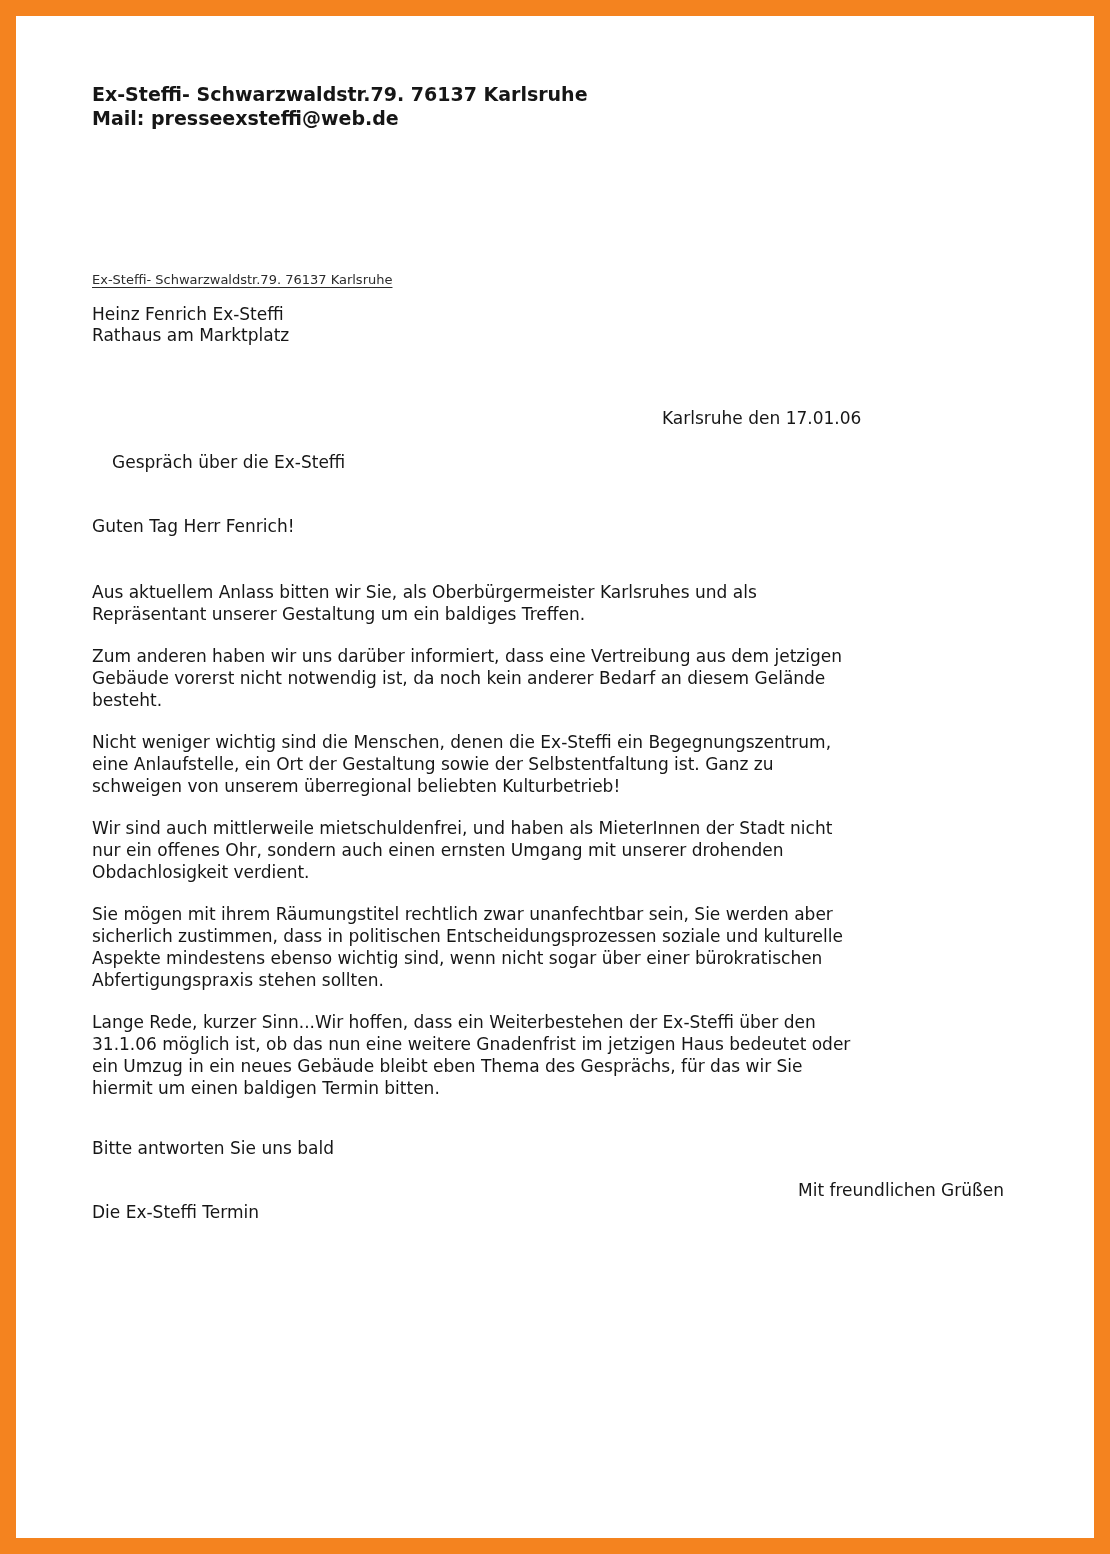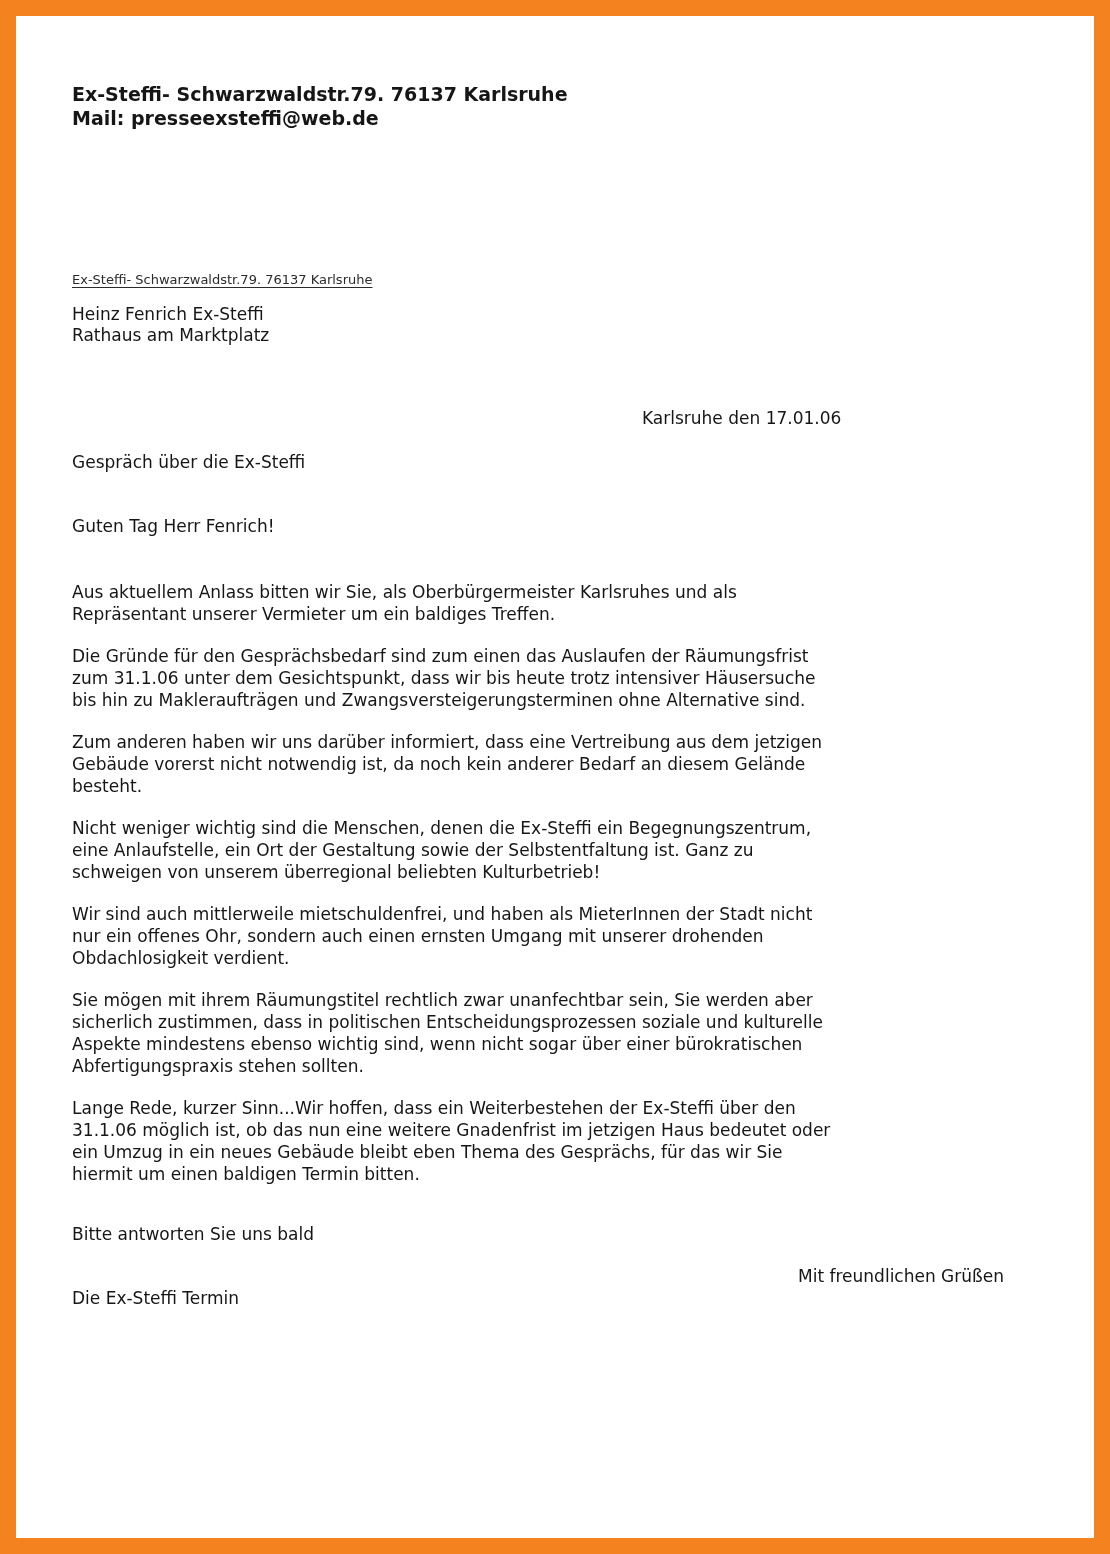--- a/index.html
+++ b/index.html
@@ -11,21 +11,21 @@
 
   .page-frame {
     width: 1110px;
     height: 1554px;
     border: 16px solid var(--frame-color, #F4831F);
     background: #ffffff;
     overflow: hidden;
   }
 
   .letter {
-    padding: 66px 90px 0 56px;
+    padding: 66px 90px 0 76px;
     color: #161616;
     font-size: 17px;
     line-height: 22px;
   }
 
   .letterhead {
     font-weight: bold;
     font-size: 19px;
     line-height: 24px;
   }
@@ -52,20 +52,21 @@
   .date-line {
     margin-top: 62px;
     margin-left: 570px;
     line-height: 21px;
     white-space: nowrap;
   }
 
   .subject-line {
     margin-top: 23px;
     line-height: 21px;
+    margin-left: 20px;
   }
 
   .salutation {
     margin-top: 43px;
     line-height: 21px;
   }
 
   .body-paragraph {
     margin-top: 20px;
     width: 880px;
@@ -111,25 +112,22 @@
     </div>
 
 
     <div class="date-line">Karlsruhe den 17.01.06</div>
 
     <div class="subject-line">Gespräch über die Ex-Steffi</div>
 
     <div class="salutation">Guten Tag Herr Fenrich!</div>
 
     <div class="body-paragraph first">Aus aktuellem Anlass bitten wir Sie, als Oberbürgermeister Karlsruhes und als
-Repräsentant unserer Vermieter um ein baldiges Treffen.</div>
+Repräsentant unserer Gestaltung um ein baldiges Treffen.</div>
 
-    <div class="body-paragraph">Die Gründe für den Gesprächsbedarf sind zum einen das Auslaufen der Räumungsfrist
-zum 31.1.06 unter dem Gesichtspunkt, dass wir bis heute trotz intensiver Häusersuche
-bis hin zu Makleraufträgen und Zwangsversteigerungsterminen ohne Alternative sind.</div>
 
     <div class="body-paragraph">Zum anderen haben wir uns darüber informiert, dass eine Vertreibung aus dem jetzigen
 Gebäude vorerst nicht notwendig ist, da noch kein anderer Bedarf an diesem Gelände
 besteht.</div>
 
     <div class="body-paragraph">Nicht weniger wichtig sind die Menschen, denen die Ex-Steffi ein Begegnungszentrum,
 eine Anlaufstelle, ein Ort der Gestaltung sowie der Selbstentfaltung ist. Ganz zu
 schweigen von unserem überregional beliebten Kulturbetrieb!</div>
 
     <div class="body-paragraph">Wir sind auch mittlerweile mietschuldenfrei, und haben als MieterInnen der Stadt nicht

